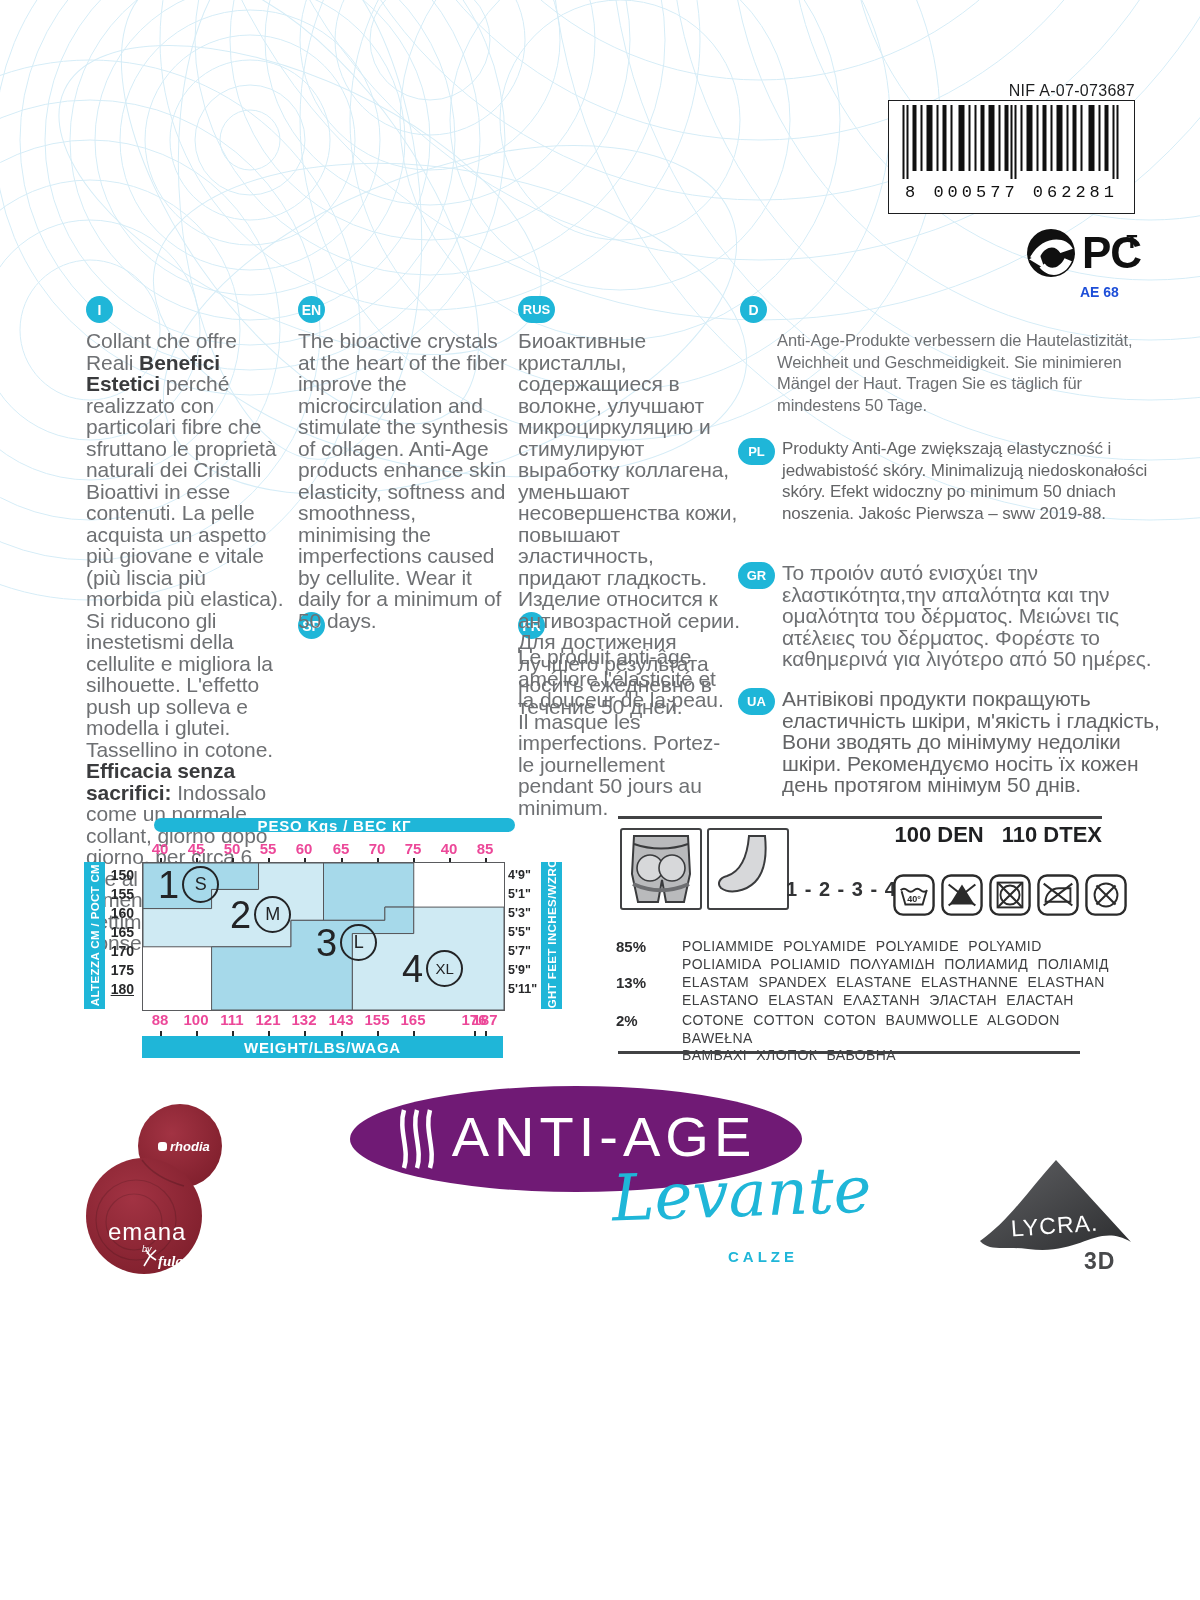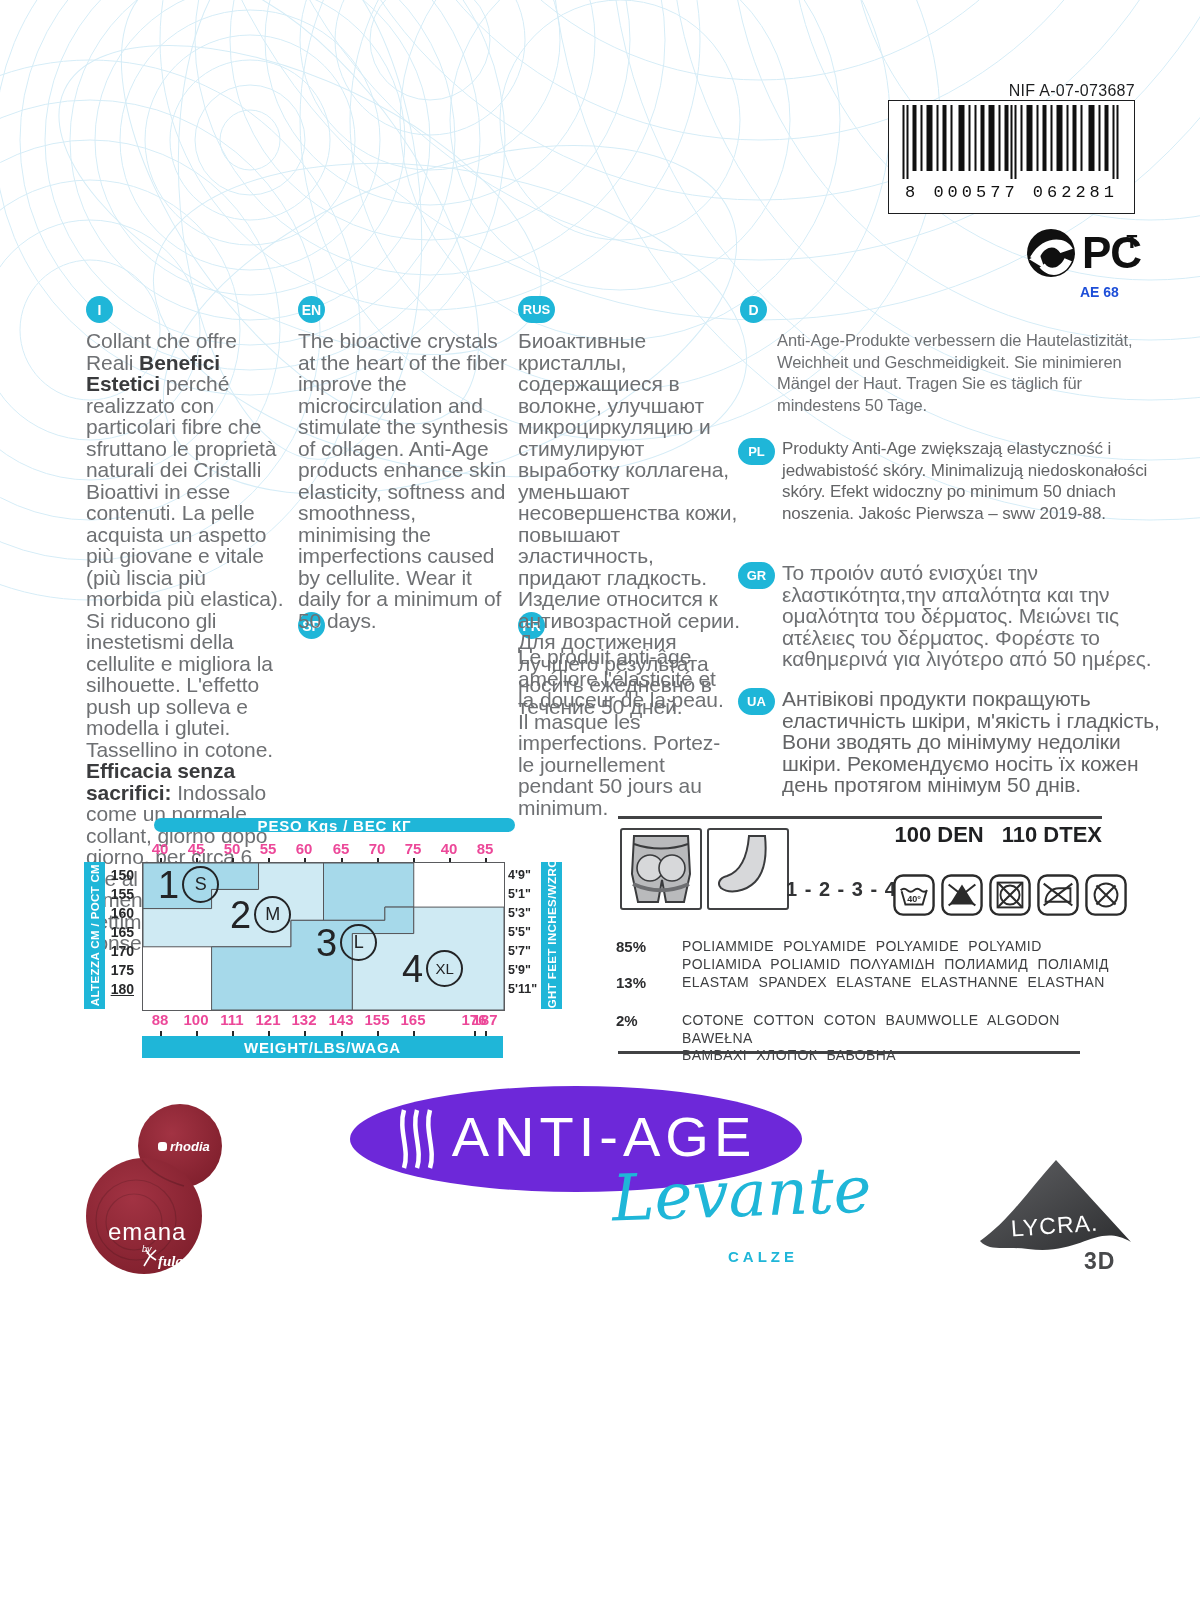--- a/index.html
+++ b/index.html
@@ -48,21 +48,21 @@
   .dentext{position:absolute;left:850px;top:822px;width:252px;text-align:right;
         font-size:22px;font-weight:700;color:#1f2022;}
   .dentext .gap{display:inline-block;width:18px;}
   .range{position:absolute;left:786px;top:878px;font-size:20px;font-weight:600;color:#323335;letter-spacing:1px;}
   .care{position:absolute;width:42px;height:42px;}
   .comp-pct{position:absolute;left:616px;width:54px;font-size:15px;font-weight:700;color:#2c2d2f;}
   .comp-lines{position:absolute;left:682px;width:440px;font-size:14px;line-height:17.5px;color:#3f4042;
         letter-spacing:0.4px;word-spacing:5px;}
   
   .antiage{position:absolute;left:350px;top:1086px;width:452px;height:106px;border-radius:50%;
-        background:#6d28d9;display:flex;align-items:center;justify-content:center;gap:12px;}
+        background:#701a75;display:flex;align-items:center;justify-content:center;gap:12px;}
   .antiage .word{color:#fff;font-size:56px;font-weight:400;letter-spacing:5px;line-height:1;padding-bottom:4px;}
   .levante{position:absolute;left:612px;top:1162px;font-family:"DejaVu Serif", serif;font-style:italic;
         font-size:64px;color:#1fb6d8;line-height:1;transform:rotate(-2deg);}
   .calze{position:absolute;left:728px;top:1248px;font-size:15px;font-weight:700;letter-spacing:4px;color:#1fb6d8;}
   .lycra3d{position:absolute;left:1084px;top:1248px;font-size:23px;font-weight:700;color:#48494b;letter-spacing:1px;}
 </style>
 </head>
 <body>
 
 <div class="page">
@@ -317,20 +317,21 @@
   </svg>
 
   <div class="comp-pct" style="top:938px;">85%</div>
   <div class="comp-lines" style="top:938px;">
     <div>POLIAMMIDE POLYAMIDE POLYAMIDE POLYAMID</div>
     <div>POLIAMIDA POLIAMID ΠΟΛΥΑΜΙΔΗ ПОЛИАМИД ПОЛІАМІД</div>
   </div>
   <div class="comp-pct" style="top:974px;">13%</div>
   <div class="comp-lines" style="top:974px;">
     <div>ELASTAM SPANDEX ELASTANE ELASTHANNE ELASTHAN</div>
+    <div>ELASTANO ELASTAN ΕΛΑΣΤΑΝΗ ЭЛАСТАН ЕЛАСТАН</div>
   </div>
   <div class="comp-pct" style="top:1012px;">2%</div>
   <div class="comp-lines" style="top:1012px;">
     <div>COTONE COTTON COTON BAUMWOLLE ALGODON BAWEŁNA</div>
     <div>BAMBAXI ХЛОПОК БАВОВНА</div>
   </div>
 
   <div class="rule" style="left:618px;top:1051px;width:462px;"></div>
 
   <svg class="abs" style="left:86px;top:1100px;" width="145" height="178" viewBox="0 0 145 178">

